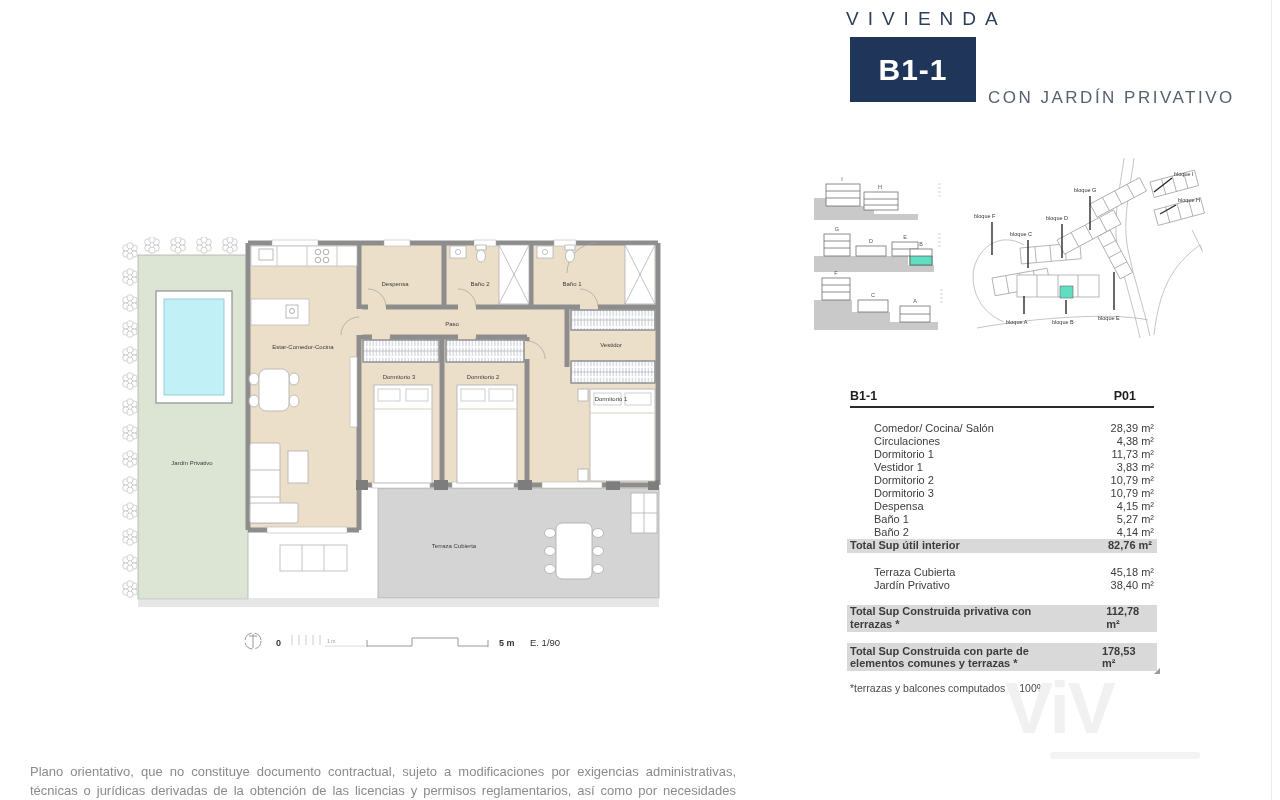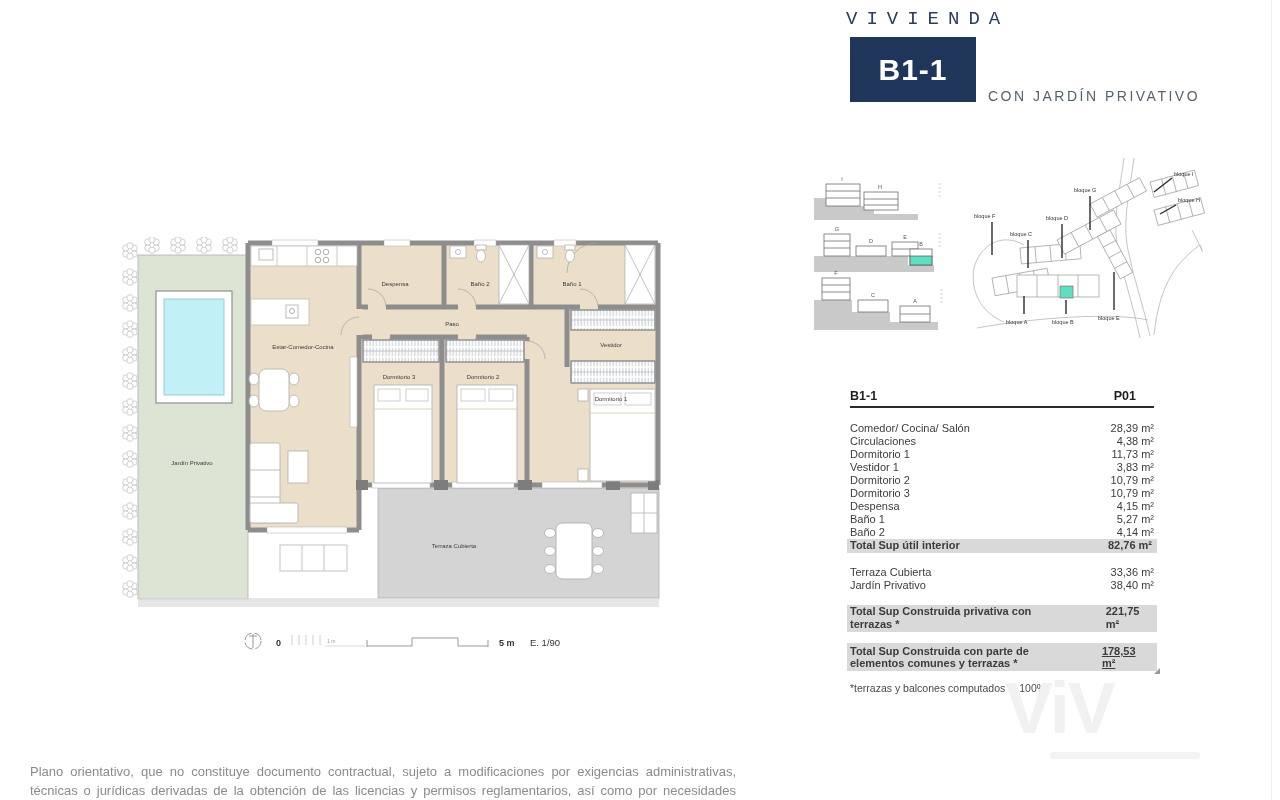--- a/index.html
+++ b/index.html
@@ -1,38 +1,38 @@
 <!DOCTYPE html>
 <html><head>
 <meta charset="utf-8">
 <style>
   html,body{margin:0;padding:0;background:#fff;}
   .page{position:relative;width:1280px;height:800px;background:#ffffff;overflow:hidden;
         font-family:"Liberation Sans",sans-serif;color:#333;}
   
   .kicker{position:absolute;left:846px;top:8px;font-size:19px;letter-spacing:9px;
-          color:#2c3e59;font-weight:400;font-family:Liberation Mono, monospace;}
+          color:#2c3e59;font-weight:400;}
   .unit-box{position:absolute;left:850px;top:37px;width:126px;height:65px;background:#20355a;
             display:flex;align-items:center;justify-content:center;}
   .unit-box span{color:#fff;font-weight:bold;font-size:30px;letter-spacing:1px;}
-  .subtitle{position:absolute;left:988px;top:88px;font-size:14px;letter-spacing:2.5px;
+  .subtitle{position:absolute;left:988px;top:88px;font-size:17px;letter-spacing:2.5px;
             color:#56616e;}
   
   .area-table{position:absolute;left:850px;top:389px;width:304px;font-size:11px;color:#3c3c3c;}
   .at-head{display:flex;justify-content:space-between;font-weight:bold;font-size:12.5px;
            color:#1e1e1e;padding-bottom:3px;border-bottom:2.5px solid #2b2b2b;}
   .at-head .floor{padding-right:18px;padding-left:28px;}
   .at-body{margin-top:14px;}
-  .at-row{display:flex;justify-content:space-between;line-height:13px;}
+  .at-row{display:flex;justify-content:space-between;line-height:13px;margin-left:24px;}
   .at-total{background:#d9d9d9;font-weight:bold;margin:0 -3px;padding:0 5px 0 3px;
             line-height:13.5px;position:relative;gap:24px;}
   .at-gap{height:13px;}
   .at-total.two-line{display:flex;align-items:flex-start;line-height:12px;padding-top:2px;padding-bottom:2px;}
   .at-total.two-line .lbl{width:228px;}
-  .at-total.two-line .val{margin-left:auto;text-decoration:underline;}
+  .at-total.two-line .val{margin-left:auto;}
   .fold::after{content:"";position:absolute;right:-3px;bottom:-3px;border-style:solid;
                border-width:0 0 6px 6px;border-color:transparent transparent #9a9a9a transparent;}
   .at-total .val{font-weight:bold;margin-left:16px;}
   .at-foot{margin-top:11px;font-size:10.5px;color:#4a4a4a;}
   
   .watermark{position:absolute;left:1005px;top:668px;width:230px;pointer-events:none;}
   .wm-text{font-size:72px;font-weight:bold;color:#f1f1f1;letter-spacing:-2px;line-height:80px;}
   .wm-tag{width:150px;height:7px;background:#f3f3f3;margin:4px 0 0 45px;border-radius:3px;}
   
   .disclaimer{position:absolute;left:30px;top:762px;width:706px;font-size:13px;line-height:19px;
@@ -428,30 +428,30 @@
           <span>Baño 2</span>
           <span>4,14 m²</span>
         </div>
       <div class="at-row at-total">
         <span>Total Sup útil interior</span>
           <span class="val">82,76 m²</span>
       </div>
       <div class="at-gap"></div>
       <div class="at-row">
           <span>Terraza Cubierta</span>
-          <span>33,36 m²</span>
+          <span>45,18 m²</span>
         </div>
       <div class="at-row">
           <span>Jardín Privativo</span>
           <span>38,40 m²</span>
         </div>
       <div class="at-gap"></div>
       <div class="at-row at-total">
         <span>Total Sup Construida privativa con terrazas *</span>
-          <span class="val">221,75 m²</span>
+          <span class="val">112,78 m²</span>
       </div>
       <div class="at-gap" style="height:11px;"></div>
       <div class="at-total two-line fold">
         <span class="lbl">Total Sup Construida con parte de elementos comunes y terrazas *</span>
         <span class="val">178,53 m²</span>
       </div>
       <div class="at-foot">*terrazas y balcones computados al 100%</div>
     </div>
   </div>
 

